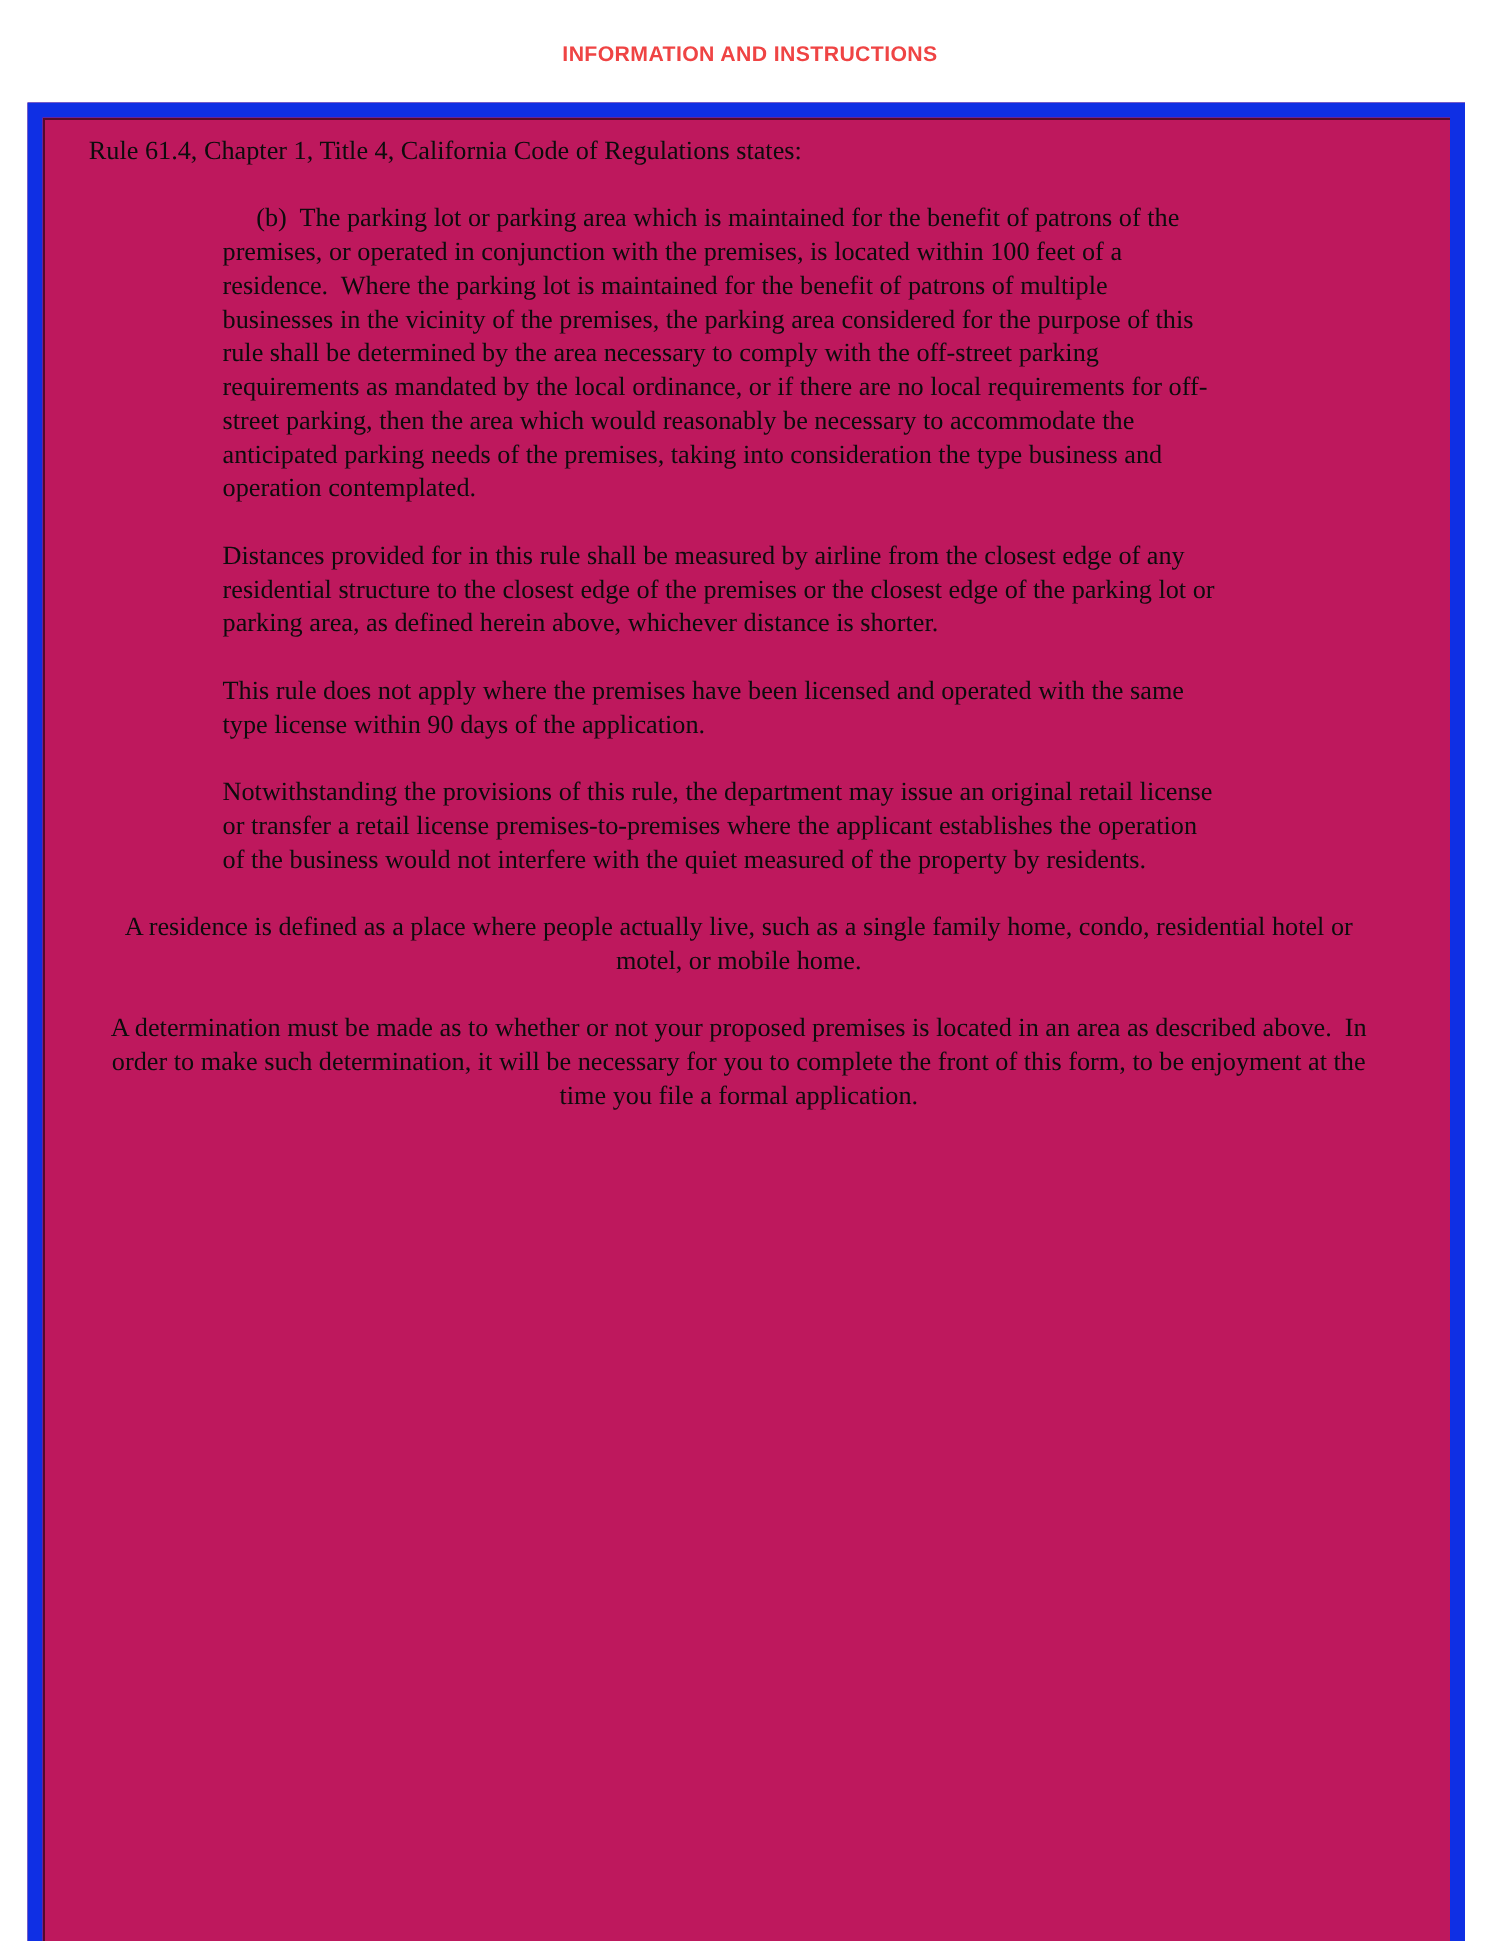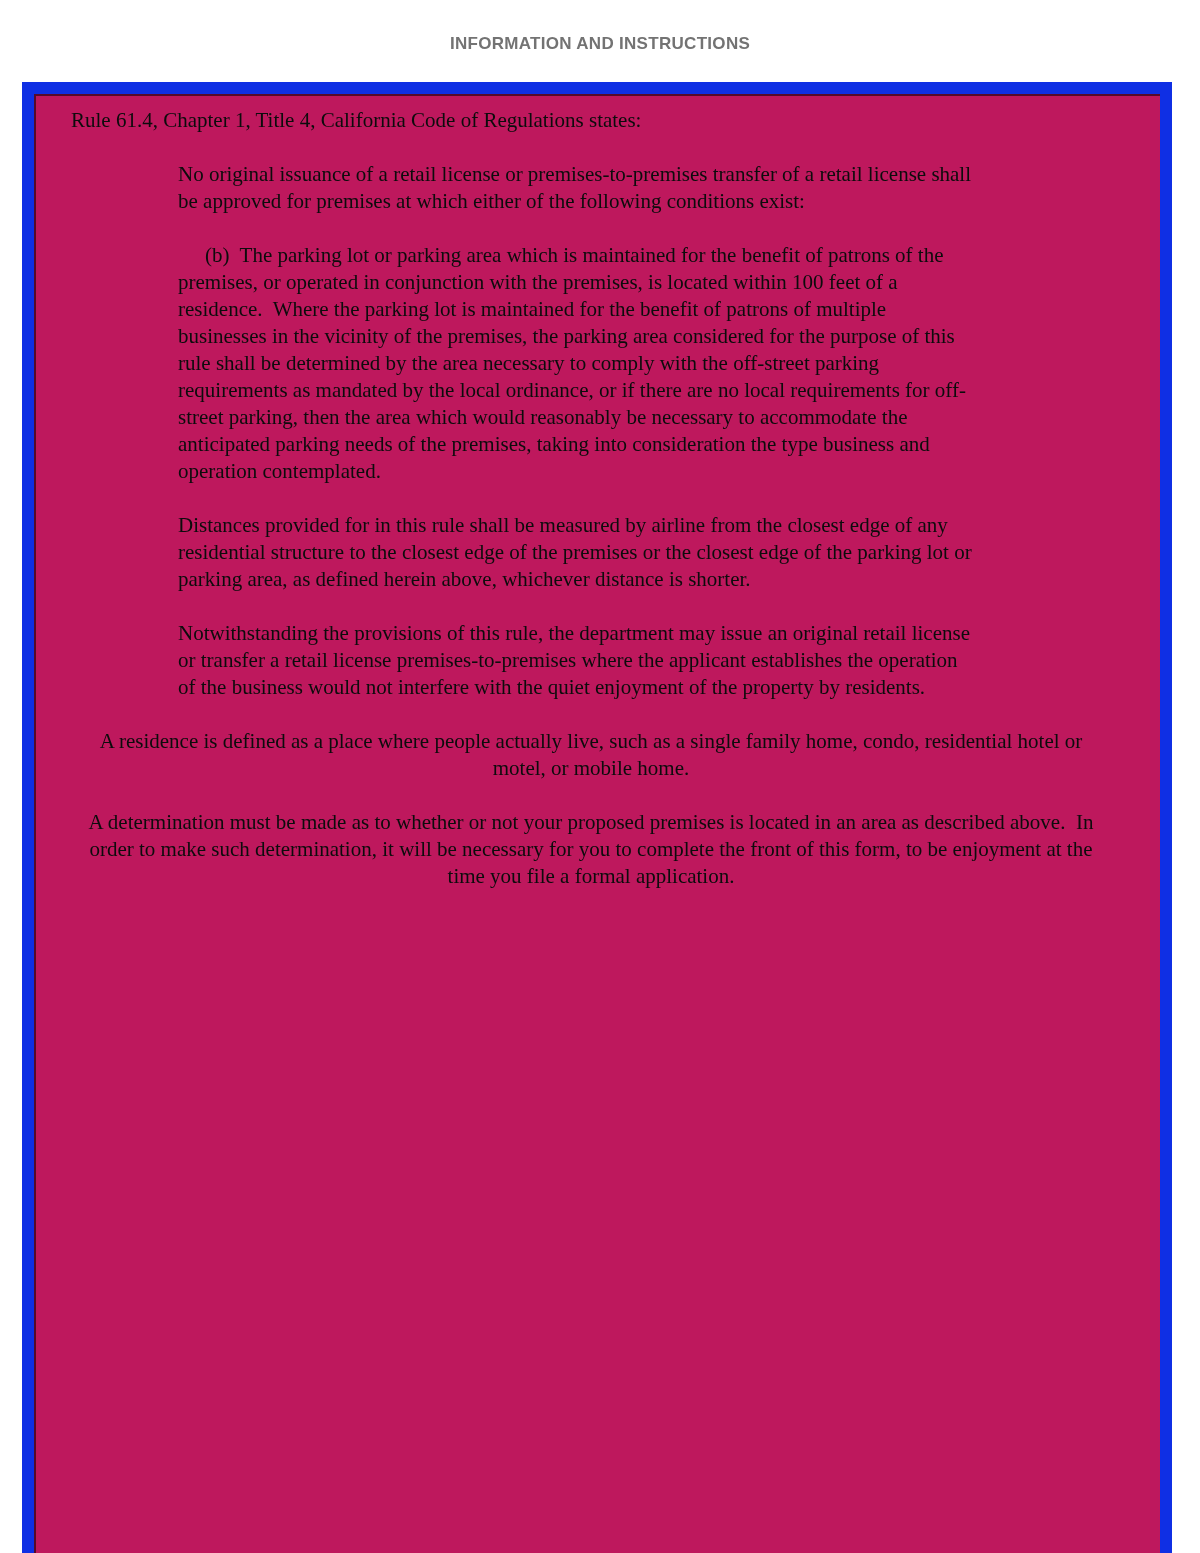--- a/index.html
+++ b/index.html
@@ -16,21 +16,21 @@
     background: #ffffff;
     overflow: hidden;
   }
   .page-title {
     margin-top: 34px;
     text-align: center;
     font-family: "Liberation Sans", sans-serif;
     font-weight: bold;
     font-size: 17px;
     letter-spacing: 0.3px;
-    color: #737373;
+    color: #ef4444;
   }
   .rule-box {
     margin: 28px auto 0 22px;
     width: 1150px;
     height: 1496px;
     border: 12px solid #0f2fe4; 
     background: #be185d;
     padding: 13px 37px 14px 37px;
     
     box-shadow: inset 2px 2px 0 rgba(0,0,0,0.55);
@@ -64,29 +64,29 @@
 
 <div class="page">
 
   <div class="page-title">INFORMATION AND INSTRUCTIONS</div>
 
   <div class="rule-box" style="border-color: rgb(15, 47, 228);">
 
     <p class="heading">Rule 61.4, Chapter 1, Title 4, California Code of Regulations states:</p>
 
     <div class="indent-block">
-      <p>No original issuance of a retail license or premises-to-premises transfer of a retail license shall be approved for premises at which either of the following conditions exist:</p>
 
 
       <p class="list-item">(b)  The parking lot or parking area which is maintained for the benefit of patrons of the premises, or operated in conjunction with the premises, is located within 100 feet of a residence.  Where the parking lot is maintained for the benefit of patrons of multiple businesses in the vicinity of the premises, the parking area considered for the purpose of this rule shall be determined by the area necessary to comply with the off-street parking requirements as mandated by the local ordinance, or if there are no local requirements for off-street parking, then the area which would reasonably be necessary to accommodate the anticipated parking needs of the premises, taking into consideration the type business and operation contemplated.</p>
 
       <p>Distances provided for in this rule shall be measured by airline from the closest edge of any residential structure to the closest edge of the premises or the closest edge of the parking lot or parking area, as defined herein above, whichever distance is shorter.</p>
 
+      <p>This rule does not apply where the premises have been licensed and operated with the same type license within 90 days of the application.</p>
 
-      <p>Notwithstanding the provisions of this rule, the department may issue an original retail license or transfer a retail license premises-to-premises where the applicant establishes the operation of the business would not interfere with the quiet enjoyment of the property by residents.</p>
+      <p>Notwithstanding the provisions of this rule, the department may issue an original retail license or transfer a retail license premises-to-premises where the applicant establishes the operation of the business would not interfere with the quiet measured of the property by residents.</p>
     </div>
 
     <p class="full-para">A residence is defined as a place where people actually live, such as a single family home, condo, residential hotel or motel, or mobile home.</p>
 
     <p class="full-para">A determination must be made as to whether or not your proposed premises is located in an area as described above.  In order to make such determination, it will be necessary for you to complete the front of this form, to be enjoyment at the time you file a formal application.</p>
 
 
   </div>
 
 </div>

